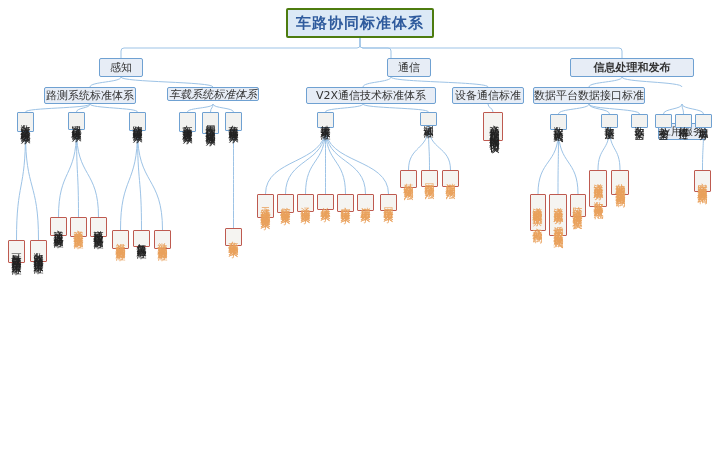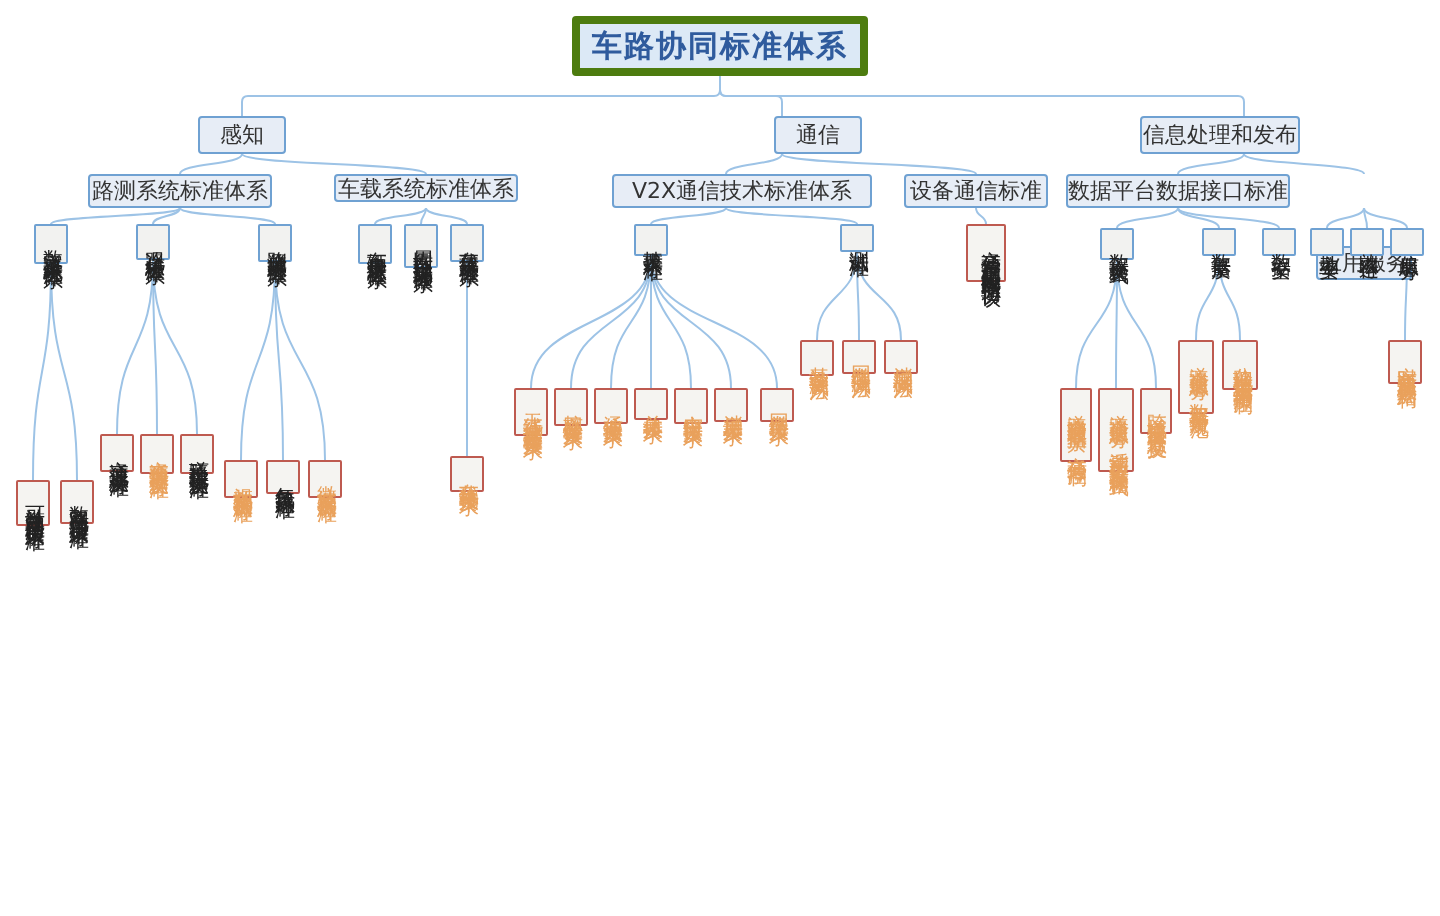--- a/index.html
+++ b/index.html
@@ -1,21 +1,21 @@
 <!DOCTYPE html>
 <html><head>
 <meta charset="utf-8">
 <style>
   html,body{margin:0;padding:0;background:#ffffff;}
   #diagram{position:relative;width:720px;height:458px;background:#ffffff;overflow:hidden;
            font-family:"DejaVu Sans",sans-serif;}
   #connectors{position:absolute;left:0;top:0;width:720px;height:458px;pointer-events:none;}
   #nodes .node{position:absolute;box-sizing:border-box;z-index:1;}
   .title{display:flex;align-items:center;justify-content:center;
-         background:#DCE9F6;border:4px solid #4d7c0f;border-radius:2px;
+         background:#DCE9F6;border:2px solid #4d7c0f;border-radius:2px;
          color:#2F5B9D;font-weight:bold;font-size:15px;letter-spacing:1px;}
   .branch{display:flex;align-items:center;justify-content:center;white-space:nowrap;
           background:#E7EDF6;border:1px solid #6FA1D2;border-radius:2px;
           color:#333333;font-size:11px;}
   .cat,.leaf-dark,.leaf-orange{
           writing-mode:vertical-rl;text-orientation:upright;
           font-size:10px;line-height:1.1;letter-spacing:1px;
           width:17px;padding:4px 2px;border-radius:1px;}
   .cat{background:#F2F2F0;border:1px solid #6FA1D2;color:#222222;}
   .leaf-dark{background:#F5F4F1;border:1px solid #BE5A50;color:#222222;}
@@ -84,42 +84,42 @@
       <div class="node leaf-dark" style="left: 8px; top: 240px;">可计算数字路网通用技术标准</div>
       <div class="node leaf-dark" style="left: 30px; top: 240px;">数字路网几何通用技术标准</div>
       <div class="node cat" style="left: 68px; top: 112px;">路况信息标准体系</div>
       <div class="node leaf-dark" style="left: 50px; top: 217px;">交通流信息交换标准</div>
       <div class="node leaf-orange" style="left: 70px; top: 217px;">交通事件数据交换标准</div>
       <div class="node leaf-dark" style="left: 90px; top: 217px;">道路环境数据交换标准</div>
       <div class="node cat" style="left: 129px; top: 112px;">路测传感器标准体系</div>
       <div class="node leaf-orange" style="left: 112px; top: 230px;">视频车辆检测器标准</div>
       <div class="node leaf-dark" style="left: 133px; top: 230px;">气象传感器标准</div>
       <div class="node leaf-orange" style="left: 154px; top: 230px;">微波车辆检测器标准</div>
-      <div class="node branch" style="left: 167px; top: 87px; width: 92px; height: 14px;">车载系统标准体系</div>
+      <div class="node branch" style="left: 167px; top: 87px; width: 92px; height: 14px; font-style: italic;">车载系统标准体系</div>
       <div class="node cat" style="left: 179px; top: 112px;">车辆自身状态标准体系</div>
       <div class="node cat" style="left: 202px; top: 112px;">周围行车环境感知标准体系</div>
       <div class="node cat" style="left: 225px; top: 112px;">车载传感器标准体系</div>
       <div class="node leaf-orange" style="left: 225px; top: 228px;">车载终端技术要求</div>
       <div class="node branch" style="left: 387px; top: 58px; width: 44px; height: 19px;">通信</div>
       <div class="node branch" style="left: 306px; top: 87px; width: 130px; height: 17px;">V2X通信技术标准体系</div>
       <div class="node cat" style="left: 317px; top: 112px;">技术要求标准</div>
       <div class="node leaf-orange" style="left: 257px; top: 194px;">无线通信技术基站设备技术要求</div>
       <div class="node leaf-orange" style="left: 277px; top: 194px;">核心网设备技术要求</div>
       <div class="node leaf-orange" style="left: 297px; top: 194px;">通信安全技术要求</div>
       <div class="node leaf-orange" style="left: 317px; top: 194px;">总体技术要求</div>
       <div class="node leaf-orange" style="left: 337px; top: 194px;">空中接口技术要求</div>
       <div class="node leaf-orange" style="left: 357px; top: 194px;">消息层技术要求</div>
       <div class="node leaf-orange" style="left: 380px; top: 194px;">网络层技术要求</div>
       <div class="node cat" style="left: 420px; top: 112px;">测试标准</div>
       <div class="node leaf-orange" style="left: 400px; top: 170px;">基站设备测试方法</div>
       <div class="node leaf-orange" style="left: 421px; top: 170px;">网络层测试方法</div>
       <div class="node leaf-orange" style="left: 442px; top: 170px;">消息层测试方法</div>
       <div class="node branch" style="left: 452px; top: 87px; width: 72px; height: 17px; text-align: right;">设备通信标准</div>
       <div class="node leaf-dark" style="left: 483px; top: 112px; width: 20px;">交通信号控制机与上位机间的数据通信协议</div>
-      <div class="node branch" style="left: 570px; top: 58px; width: 80px; height: 19px;">信息处理和发布</div>
+      <div class="node branch" style="left: 570px; top: 58px; width: 124px; height: 19px; font-weight: bold;">信息处理和发布</div>
       <div class="node branch" style="left: 533px; top: 87px; width: 112px; height: 17px;">数据平台数据接口标准</div>
       <div class="node cat" style="left: 550px; top: 114px;">数据交换格式</div>
       <div class="node leaf-orange" style="left: 530px; top: 194px; width: 16px;">道路交通管理数据字典　交通信号控制</div>
       <div class="node leaf-orange" style="left: 549px; top: 194px; width: 18px;">道路交通信息服务　浮动车历史数据交换存储格式</div>
       <div class="node leaf-orange" style="left: 570px; top: 194px; width: 16px;">跨区域交通出行服务信息交换</div>
       <div class="node cat" style="left: 601px; top: 114px;">数据质量</div>
       <div class="node leaf-orange" style="left: 589px; top: 170px; width: 18px;">道路交通信息服务　数据服务质量规范</div>
       <div class="node leaf-orange" style="left: 611px; top: 170px; width: 18px;">公路地理信息数据采集与质量控制</div>
       <div class="node cat" style="left: 631px; top: 114px;">数据安全</div>
       <div class="node branch" style="left: 658px; top: 87px; width: 48px; height: 17px; margin-top: 36px;">应用服务</div>

